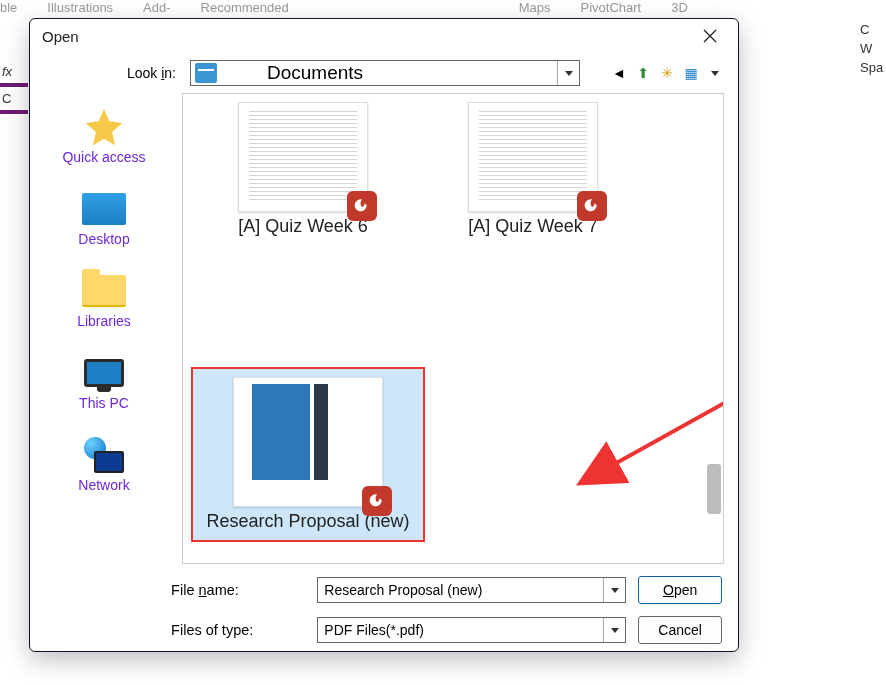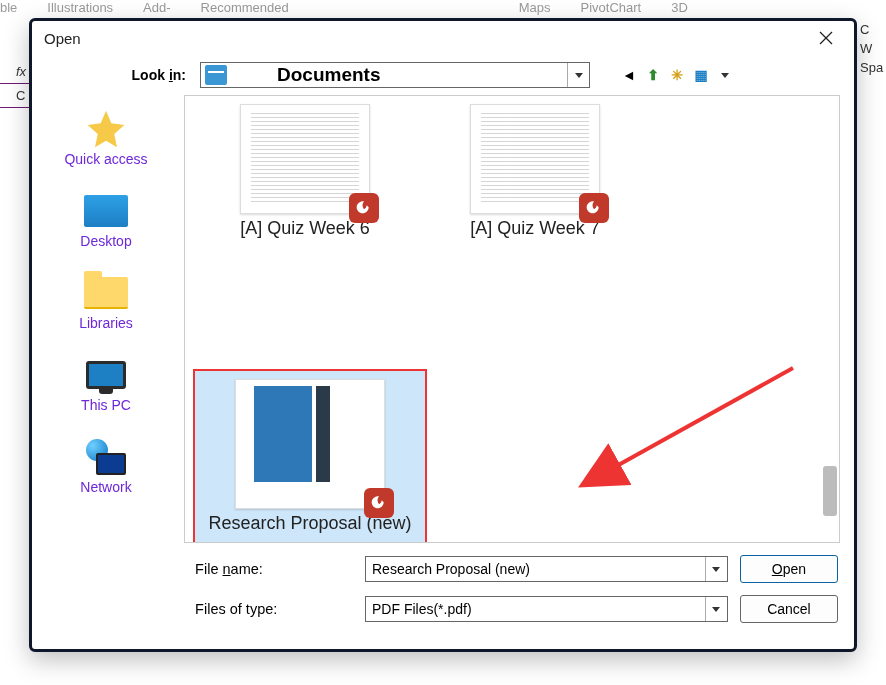--- a/index.html
+++ b/index.html
@@ -2,43 +2,43 @@
 <html><head>
 <meta charset="utf-8">
 <style>
 * { box-sizing: border-box; margin: 0; padding: 0; font-family: "Segoe UI", Tahoma, sans-serif; }
 body { width: 886px; height: 685px; background: #fff; position: relative; overflow: hidden; }
 
 
 .bg-ribbon { position: absolute; top: 0; left: 0; right: 0; height: 20px; font-size: 13px; color: #555; display:flex; gap: 30px; }
 .bg-ribbon span { opacity: .6; }
 .bg-left { position: absolute; left: 0; top: 60px; width: 28px; font-size: 13px; color: #333;}
-.bg-left div { padding: 4px 16px; border-bottom: 1px solid #701a75;}
+.bg-left div { padding: 4px 2px; border-bottom: 4px solid #701a75;}
 .bg-right { position: absolute; right: 0; top: 20px; width: 28px; font-size:13px; color:#333;}
 .bg-right div{ padding:2px;}
 
 .dialog {
   position: absolute;
   left: 29px; top: 18px;
-  width: 828px; height: 634px;
+  width: 710px; height: 634px;
   background: #fff;
-  border: 3px solid #0f172a;
+  border: 1px solid #0f172a;
   box-shadow: 0 8px 24px rgba(0,0,0,.25);
   border-radius: 6px;
   display: flex;
   flex-direction: column;
   justify-content: space-between;
 }
 
 .titlebar { height: 34px; display:flex; align-items:center; padding: 0 8px 0 12px; font-size:15px; color:#222;}
 .titlebar .title { flex:1; }
 .close-btn { width:40px; height:28px; display:flex; align-items:center; justify-content:center; cursor:pointer; border-radius:4px;}
 .close-btn svg{ width:14px; height:14px; stroke:#222; stroke-width:1.2;}
 
-.lookin-row { height: 40px; display:flex; align-items:center; padding: 4px 14px 4px 0; gap:8px;font-weight:bold;}
+.lookin-row { height: 40px; display:flex; align-items:center; padding: 4px 14px 4px 0; gap:8px;}
 .lookin-label { width: 160px; text-align:right; font-size:14px; padding-right:6px;}
 .lookin-label .u { text-decoration: underline; }
 .lookin-combo { flex: 0 0 390px; height:26px; border:1px solid #666; display:flex; align-items:center; background:#fff;}
 .lookin-ico { width:22px; height:20px; margin:0 4px; background:#3b97d3; border-radius:2px; position:relative;}
 .lookin-ico::before{content:""; position:absolute; left:3px; right:3px; top:6px; height:2px; background:#fff;}
 .lookin-text { flex:1; font-size:19px; padding-left:2px;margin-left:44px;}
 .lookin-arrow { width:22px; height:100%; display:flex;align-items:center;justify-content:center; border-left:1px solid #aaa;}
 .lookin-toolbar { display:flex; gap:6px; margin-left:22px; align-items:center;}
 .tb-ico { width:18px; height:18px; display:flex;align-items:center;justify-content:center; font-size:14px;}
 
@@ -66,21 +66,21 @@
 .thumb .spine{ position:absolute; left:80px; top:6px; width:14px; height:96px; background:#2b3a49;}
 .pdf-badge{ position:absolute; right:-10px; bottom:-10px; width:30px;height:30px; background:#c0392b; border-radius:6px; display:flex;align-items:center;justify-content:center;}
 .pdf-badge svg{ width:16px;height:16px; fill:#fff;}
 .file-label{ font-size:18px; color:#222;}
 
 .scroll-stub{ position:absolute; right:2px; top:370px; width:14px; height:50px; background:#bcbcbc; border-radius:3px;}
 
 .arrow-annot{ position:absolute; left:418px; top:272px; width:200px; height:110px; pointer-events:none;}
 .arrow-annot svg{ width:100%;height:100%; overflow:visible;}
 
-.bottom-form { padding: 6px 14px 20px 0;}
+.bottom-form { padding: 6px 14px 1px 0;}
 .form-row { display:flex; align-items:center; height:40px; gap:12px;}
 .form-label { width:165px; text-align:left; padding-left:4px; font-size:14.5px;}
 .form-label .u{ text-decoration:underline;}
 .form-combo { width:370px; height:26px; border:1px solid #666; display:flex; align-items:center; background:#fff;}
 .form-combo .txt{ flex:1; padding:0 6px; font-size:14px;}
 .form-combo .arr{ width:22px; height:100%; border-left:1px solid #aaa; display:flex;align-items:center;justify-content:center;}
 .btn { width:100px; height:28px; border:1px solid #666; background:#fdfdfd; font-size:14px; display:flex;align-items:center;justify-content:center; cursor:pointer; margin-left:auto; margin-right:2px; border-radius:3px;}
 .btn.primary{ border:1.5px solid #0a64a4;}
 .btn .u{ text-decoration:underline;}
 .chev{ width:0;height:0;border-left:4px solid transparent;border-right:4px solid transparent;border-top:5px solid #333;}

